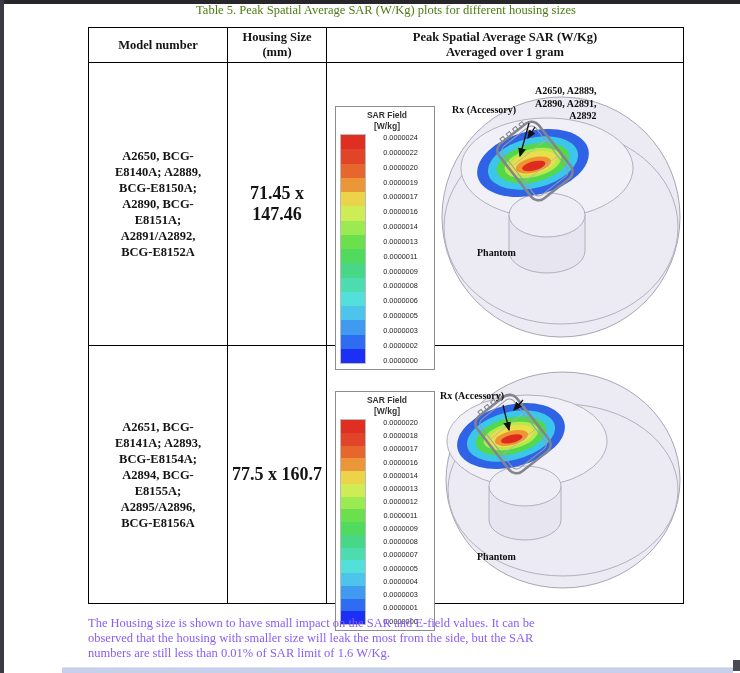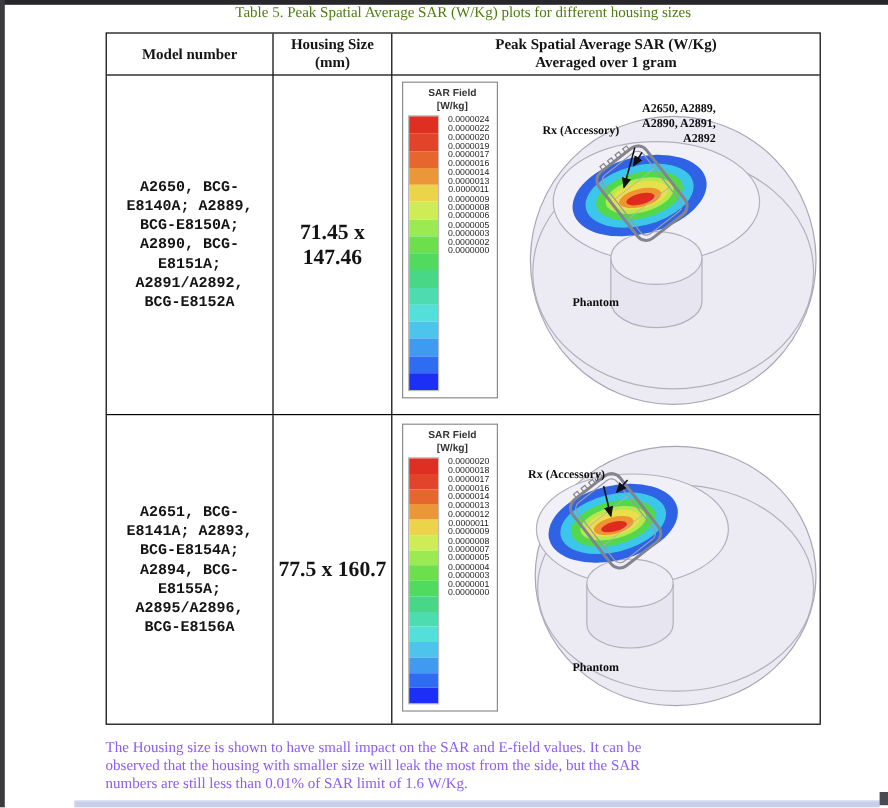--- a/index.html
+++ b/index.html
@@ -25,39 +25,40 @@
     border:1px solid #000;
   }
   .cell{
     border-right:1px solid #000;border-bottom:1px solid #000;
     display:flex;align-items:center;justify-content:center;
     text-align:center;box-sizing:border-box;
   }
   .cell.last-col{border-right:none;}
   .cell.last-row{border-bottom:none;}
   .header-cell{font-weight:bold;font-size:12.5px;line-height:1.2;white-space:pre-line;}
-  .model-cell{font-weight:bold;font-size:12.5px;line-height:1.28;white-space:pre-line;font-family:Liberation Mono, monospace;}
+  .model-cell{font-weight:bold;font-size:12.5px;line-height:1.28;white-space:pre-line;}
   .housing-cell{font-weight:bold;font-size:18px;}
   .sar-cell{position:relative;display:block;}
 
   .legend{
-    position:absolute;left:8px;background:#fff;border:1px solid #8c8c8c;width:80px;
+    position:absolute;left:8px;background:#fff;border:1px solid #8c8c8c;width:100px;
     box-sizing:border-box;
+    margin-top:38px;
   }
   .legend.r1{top:5px;height:264px;}
   .legend.r2{top:7px;height:240px;}
   .legend-title{
     font-family:"Liberation Sans", sans-serif;font-size:8.5px;font-weight:bold;
     color:#333;padding:3px 0 0 4px;line-height:1.25;
   }
   .legend-body{position:absolute;left:4px;right:1px;top:27px;bottom:5px;display:flex;}
   .legend-colorbar{width:24px;display:flex;flex-direction:column;border:1px solid #bbb;}
   .legend-colorbar .seg{flex:1;}
   .legend-labels{
-    flex:1;display:flex;flex-direction:column;
+    flex:1;display:flex;flex-direction:column;justify-content:space-between;
     font-family:"Liberation Sans", sans-serif;font-size:7.3px;line-height:1;
     color:#222;padding-left:2px;
   }
 
   .plot{position:absolute;left:96px;top:2px;}
   .plot-label{
     position:absolute;font-weight:bold;font-size:10px;line-height:1.25;
     color:#0d0d0d;white-space:pre-line;text-align:right;
   }
 

